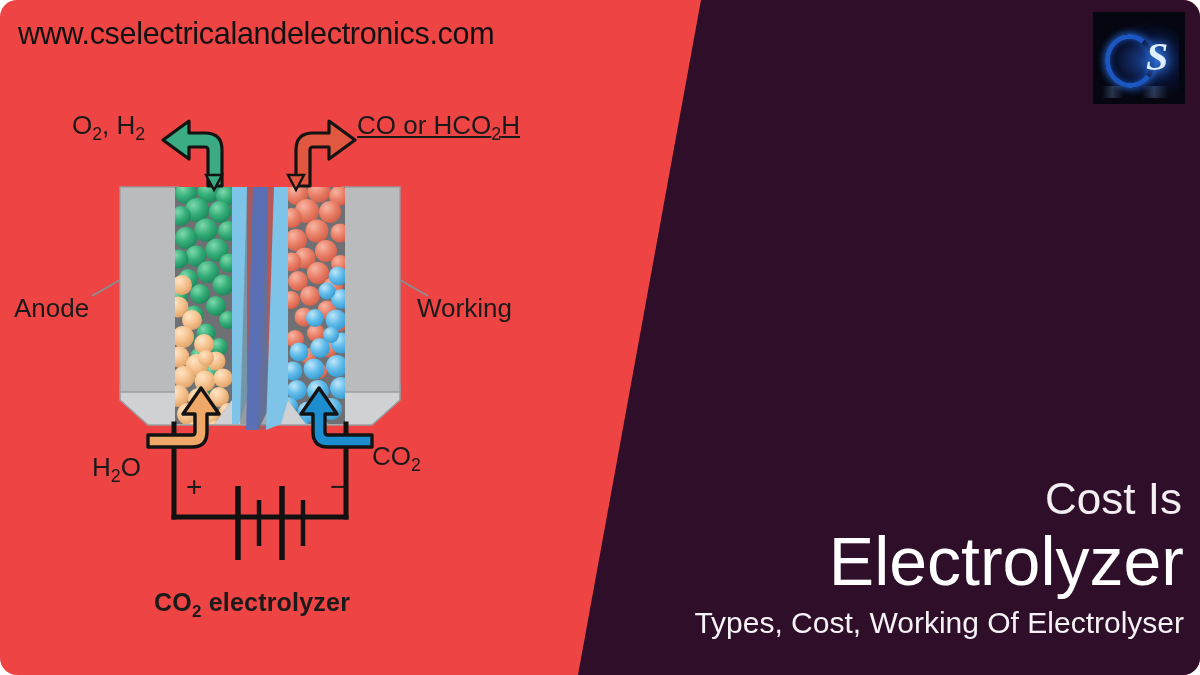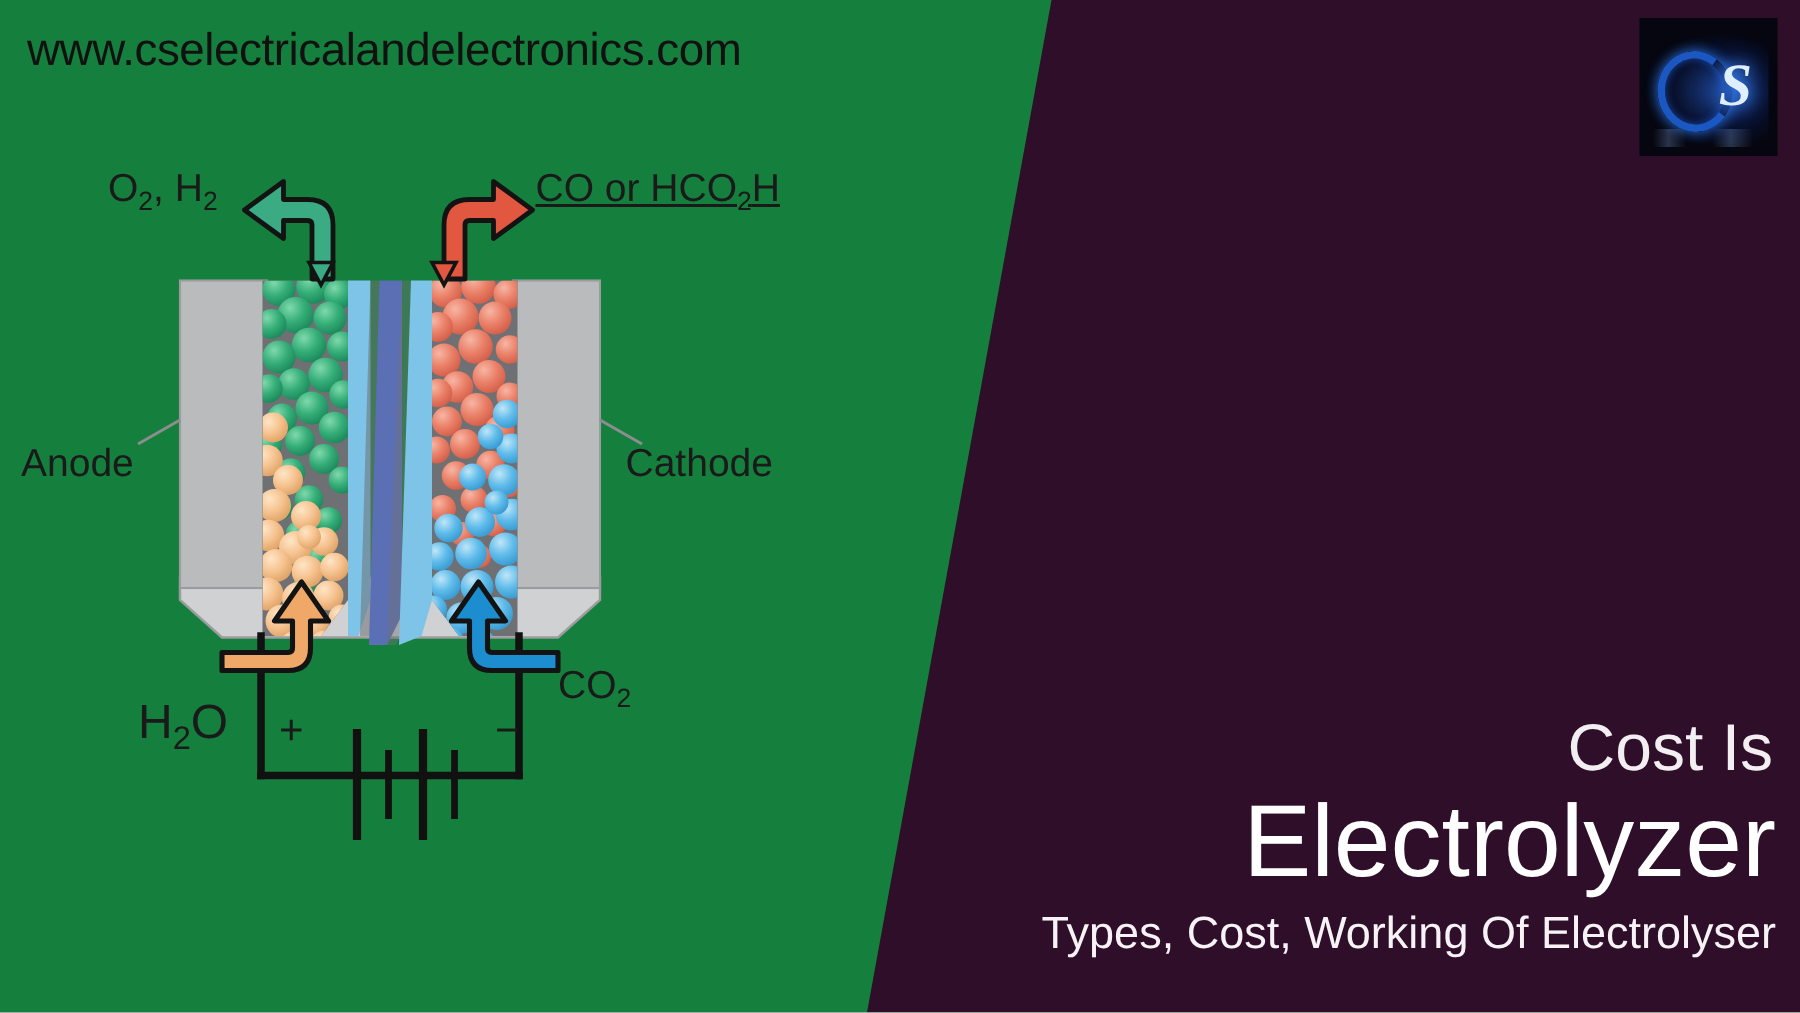--- a/index.html
+++ b/index.html
@@ -7,22 +7,23 @@
     padding: 0;
     background: #ffffff;
   }
   body {
     font-family: "Liberation Sans", sans-serif;
   }
   #canvas {
     position: relative;
     width: 1200px;
     height: 675px;
-    background: #15803d;
+    background: #ef4444;
     overflow: hidden;
+    border-radius: 17px;
   }
 
   
   .purple-panel {
     position: absolute;
     top: 0;
     left: 0;
     width: 1200px;
     height: 675px;
     background: #2e0e28;
@@ -158,21 +159,21 @@
     color: #1a1a1a;
     font-family: "Liberation Sans", sans-serif;
     white-space: nowrap;
     z-index: 4;
   }
   .lbl sub { font-size: 0.68em; }
   .lbl-o2h2   { left: 72px;  top: 110px; font-size: 26px; text-align: center; }
   .lbl-co     { left: 357px; top: 110px; font-size: 26px; text-decoration: underline; }
   .lbl-anode  { left: 14px;  top: 293px; font-size: 26px; }
   .lbl-cathode{ left: 417px; top: 293px; font-size: 26px; }
-  .lbl-h2o    { left: 92px;  top: 463px; font-size: 32px; }
+  .lbl-h2o    { left: 92px;  top: 452px; font-size: 26px; }
   .lbl-co2    { left: 372px; top: 441px; font-size: 26px; }
   .lbl-plus   { left: 186px; top: 471px; font-size: 28px; }
   .lbl-minus  { left: 330px; top: 471px; font-size: 28px; }
   .lbl-caption{ left: 154px; top: 588px; font-size: 25px; font-weight: bold; letter-spacing: 0.2px; }
 </style>
 </head>
 <body>
 
 <div id="canvas">
 
@@ -387,28 +388,31 @@
 
     <div class="lbl lbl-o2h2">
       <span>O</span><sub>2</sub><span>, H</span><sub>2</sub>
     </div>
 
     <div class="lbl lbl-co">
       <span>CO or HCO</span><sub>2</sub><span>H</span>
     </div>
 
     <div class="lbl lbl-anode">Anode</div>
-    <div class="lbl lbl-cathode">Cathode</div>
+    <div class="lbl lbl-cathode">Working</div>
 
     <div class="lbl lbl-h2o">
       <span>H</span><sub>2</sub><span>O</span>
     </div>
 
     <div class="lbl lbl-co2">
       <span>CO</span><sub>2</sub>
     </div>
 
     <div class="lbl lbl-plus">+</div>
     <div class="lbl lbl-minus">−</div>
 
+    <div class="lbl lbl-caption">
+      <span>CO</span><sub>2</sub><span> electrolyzer</span>
+    </div>
   </div>
 
 </div>
 
 </body></html>

